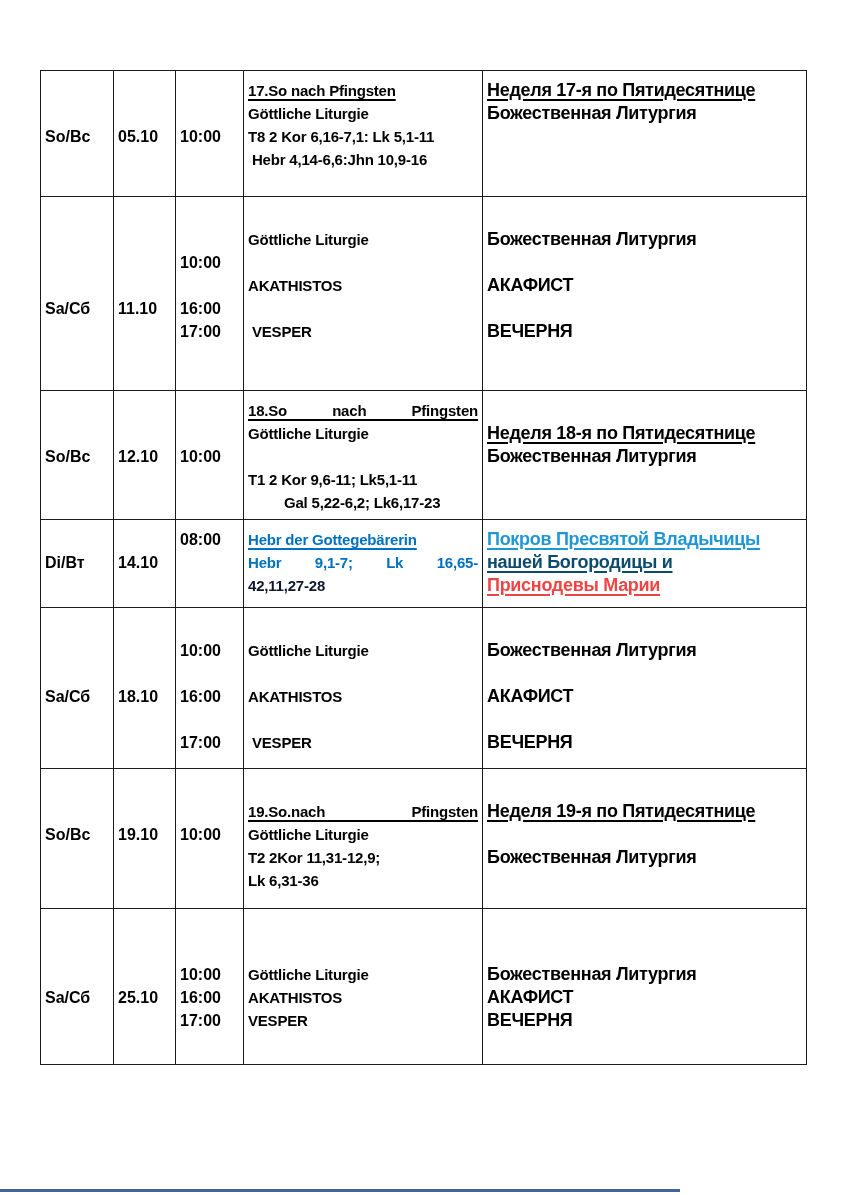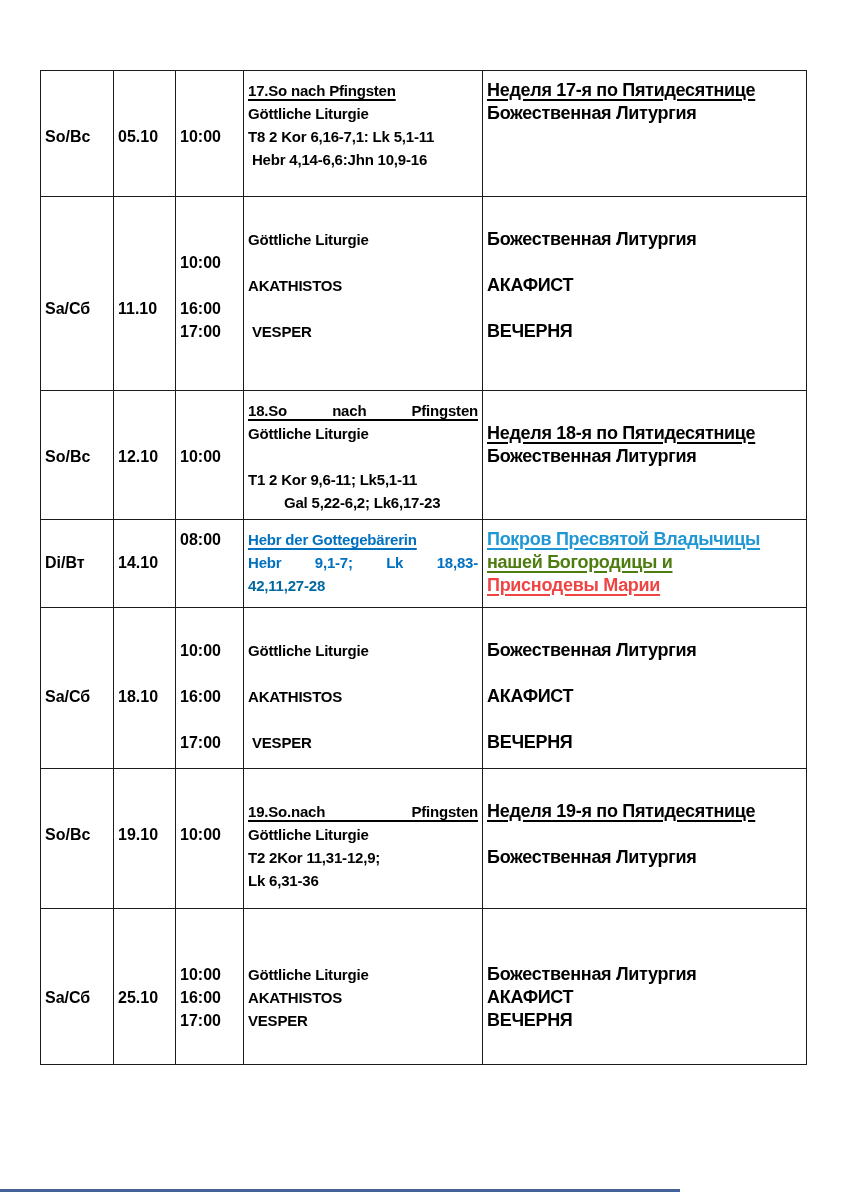--- a/index.html
+++ b/index.html
@@ -174,26 +174,26 @@
           </td>
           <td class="c-date">
             <div class="ln"></div>
             <div class="ln">14.10</div>
           </td>
           <td class="c-time">
             <div class="ln">08:00</div>
           </td>
           <td class="c-de">
             <div class="ln u" style="color: rgb(0, 112, 192);">Hebr der Gottegebärerin</div>
-            <div class="ln j" style="color: rgb(0, 112, 192);">Hebr 9,1-7; Lk 18,83-</div>
-            <div class="ln" style="color: #0369a1;">42,11,27-28</div>
+            <div class="ln j" style="color: rgb(0, 112, 192);">Hebr 9,1-7; Lk 16,65-</div>
+            <div class="ln" style="color: #0f172a;">42,11,27-28</div>
           </td>
           <td class="c-ru">
             <div class="ln u" style="color: rgb(32, 151, 213);">Покров Пресвятой Владычицы</div>
-            <div class="ln u" style="color: #4d7c0f;">нашей Богородицы и</div>
+            <div class="ln u" style="color: #0c4a6e;">нашей Богородицы и</div>
             <div class="ln u" style="color: #ef4444;">Приснодевы Марии</div>
           </td>
         </tr>
         <tr style="height: 161px;">
           <td class="c-day">
             <div class="ln"></div>
             <div class="ln"></div>
             <div class="ln"></div>
             <div class="ln">Sa/Сб</div>
           </td>

